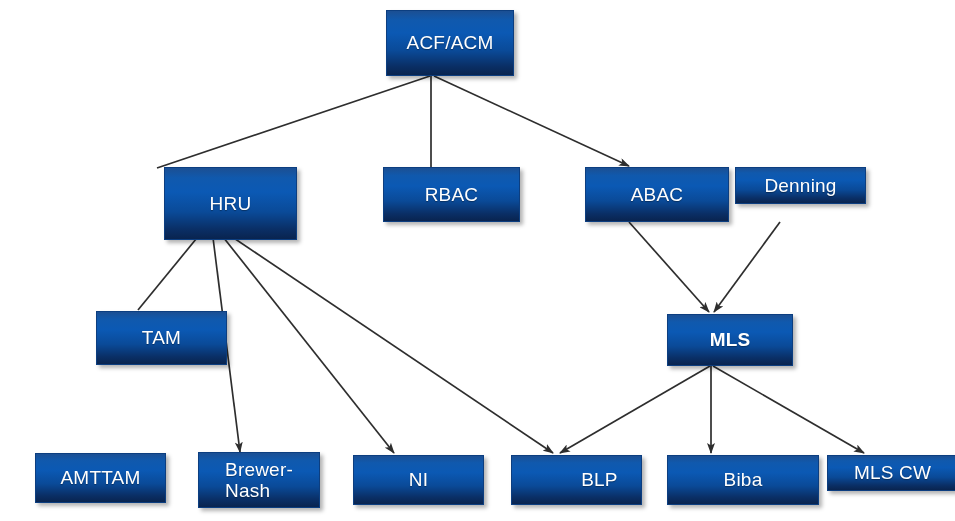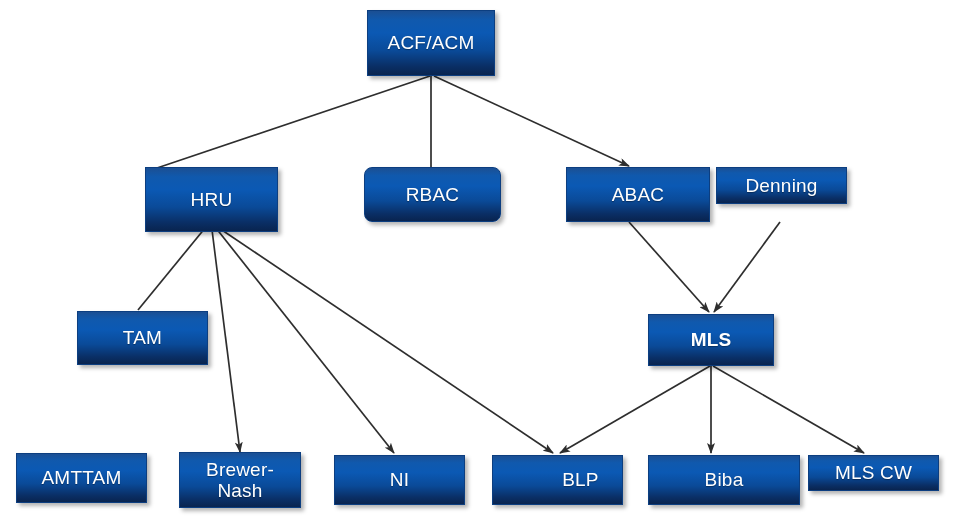--- a/index.html
+++ b/index.html
@@ -24,37 +24,37 @@
     width: 955px;
     height: 521px;
     pointer-events: none;
   }
   .node {
     position: absolute;
     box-sizing: border-box;
     display: flex;
     align-items: center;
     justify-content: center;
-    text-align: center;
     color: #ffffff;
     font-size: 19px;
     line-height: 1.12;
     letter-spacing: 0.2px;
     background: linear-gradient(to bottom,
         #1b4f93 0%,
         #1059ad 14%,
         #0b59b4 34%,
         #0a4a98 62%,
         #0a2f66 86%,
         #09244f 100%);
     border: 1px solid #0c3e80;
     box-shadow: 3px 3px 4px rgba(0,0,0,0.30);
     text-shadow: 0 1px 1px rgba(0,0,0,0.35);
     white-space: pre-line;
     z-index: 2;
+    margin-left: 19px;
   }
 </style>
 </head>
 <body>
 
 <div id="diagram-canvas">
 
   <svg id="edge-layer" viewBox="0 0 955 521" width="955" height="521" xmlns="http://www.w3.org/2000/svg">
     <defs>
       <marker id="arrowhead" markerWidth="11" markerHeight="8" refX="10" refY="4" orient="auto" markerUnits="userSpaceOnUse">
@@ -72,22 +72,22 @@
         <line x1="629" y1="222" x2="709" y2="312" stroke="#2e2e2e" stroke-width="1.7" marker-end="url(#arrowhead)"></line>
         <line x1="780" y1="222" x2="714" y2="312" stroke="#2e2e2e" stroke-width="1.7" marker-end="url(#arrowhead)"></line>
         <line x1="710" y1="366" x2="560" y2="453" stroke="#2e2e2e" stroke-width="1.7" marker-end="url(#arrowhead)"></line>
         <line x1="711" y1="366" x2="711" y2="453" stroke="#2e2e2e" stroke-width="1.7" marker-end="url(#arrowhead)"></line>
         <line x1="713" y1="366" x2="864" y2="453" stroke="#2e2e2e" stroke-width="1.7" marker-end="url(#arrowhead)"></line>
       </g>
   </svg>
 
   <div id="nodes-group">
       <div class="node" style="left: 367px; top: 10px; width: 128px; height: 66px;">ACF/ACM</div>
-      <div class="node" style="left: 145px; top: 167px; width: 133px; height: 65px;">HRU</div>
-      <div class="node" style="left: 364px; top: 167px; width: 137px; height: 55px; border-radius: 8px;">RBAC</div>
+      <div class="node" style="left: 145px; top: 167px; width: 133px; height: 73px;">HRU</div>
+      <div class="node" style="left: 364px; top: 167px; width: 137px; height: 55px;">RBAC</div>
       <div class="node" style="left: 566px; top: 167px; width: 144px; height: 55px;">ABAC</div>
       <div class="node" style="left: 716px; top: 167px; width: 131px; height: 37px;">Denning</div>
       <div class="node" style="left: 77px; top: 311px; width: 131px; height: 54px;">TAM</div>
       <div class="node" style="left: 648px; top: 314px; width: 126px; height: 52px; font-weight: bold;">MLS</div>
       <div class="node" style="left: 16px; top: 453px; width: 131px; height: 50px;">AMTTAM</div>
       <div class="node" style="left: 179px; top: 452px; width: 122px; height: 56px;">Brewer-
 Nash</div>
       <div class="node" style="left: 334px; top: 455px; width: 131px; height: 50px;">NI</div>
       <div class="node" style="left: 492px; top: 455px; width: 131px; height: 50px; padding-left: 46px;">BLP</div>
       <div class="node" style="left: 648px; top: 455px; width: 152px; height: 50px;">Biba</div>

